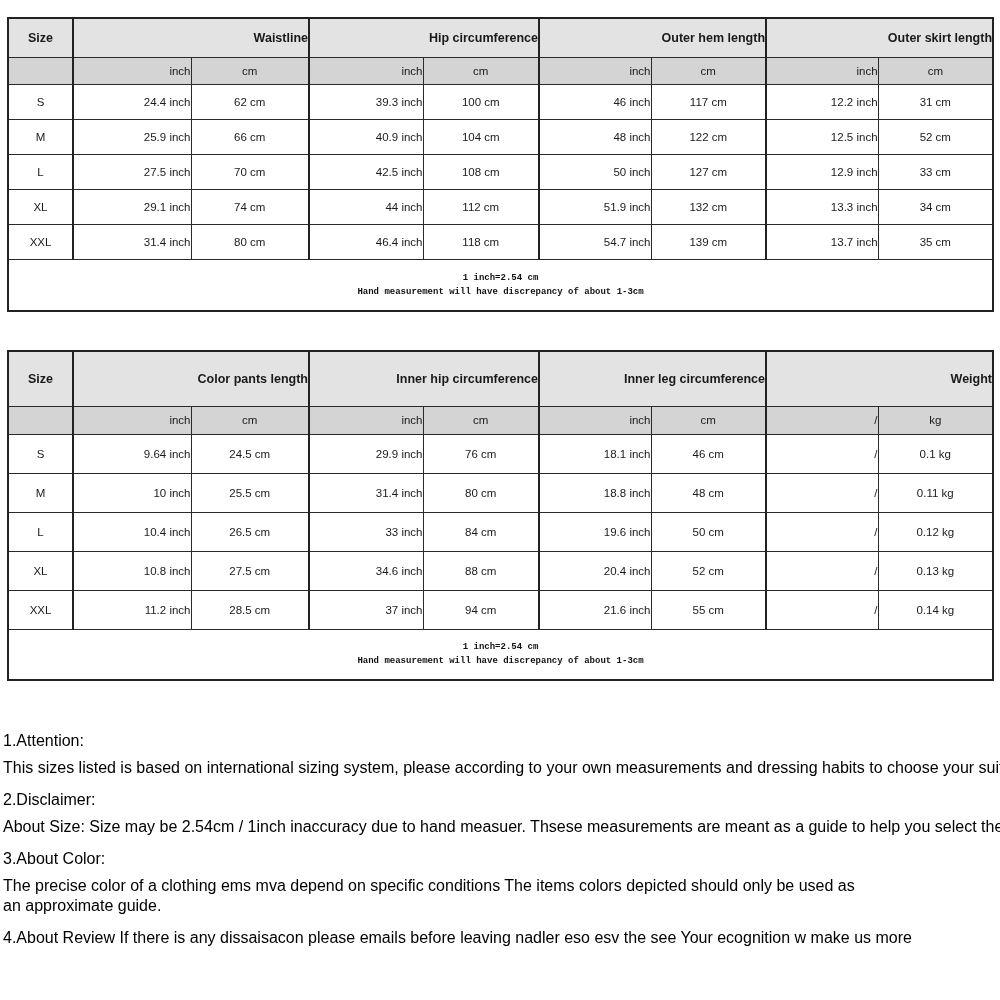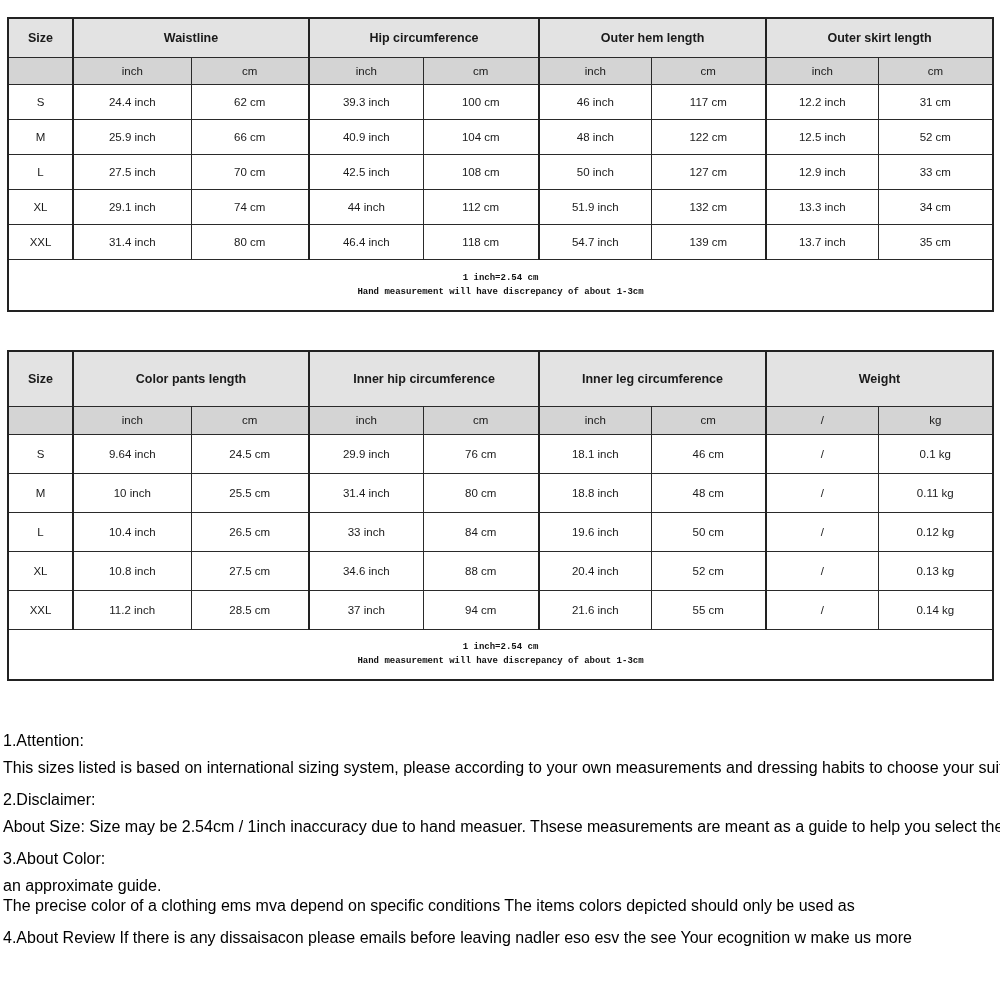--- a/index.html
+++ b/index.html
@@ -2,21 +2,21 @@
 <html><head>
 <meta charset="utf-8">
 <style>
   * { margin:0; padding:0; box-sizing:border-box; }
   html,body { width:1000px; height:1000px; background:#fff; overflow:hidden;
               font-family:"Liberation Sans", sans-serif; color:#1a1a1a; }
   table.size-table { border-collapse:collapse; width:985px; margin-left:7px;
                      table-layout:fixed; border:2px solid #222; background:#a3a3a3; }
   .size-table th, .size-table td { border:1px solid #2a2a2a; text-align:center;
                      vertical-align:middle; background:#fff; overflow:hidden; }
-  .size-table .gs { border-left:2px solid #222; }
+  .size-table .gs { border-left:2px solid #222;text-align:right; }
   .size-table tr.mh th { background:#e3e3e3; font-size:12.5px; font-weight:bold; }
   .size-table tr.sh td { background:#d4d4d4; font-size:11.5px; font-weight:normal; }
   .size-table tbody td { font-size:11.5px; }
   .t1 { margin-top:17px; }
   .t1 tr.mh th { height:39px; }
   .t1 tr.sh td { height:27px; }
   .t1 tbody td { height:35px; }
   .t1 .fnote-cell { height:52px; }
   .t2 { margin-top:38px; }
   .t2 tr.mh th { height:55px; }
@@ -236,19 +236,19 @@
   <div class="note">
     <div class="line head">1.Attention:</div>
     <div class="line">This sizes listed is based on international sizing system, please according to your own measurements and dressing habits to choose your suitable size.</div>
   </div>
   <div class="note">
     <div class="line head">2.Disclaimer:</div>
     <div class="line">About Size: Size may be 2.54cm / 1inch inaccuracy due to hand measuer. Thsese measurements are meant as a guide to help you select the correct size.</div>
   </div>
   <div class="note">
     <div class="line head">3.About Color:</div>
+    <div class="line">The precise color of a clothing ems mva depend on specific conditions The items colors depicted should only be used as</div>
     <div class="line">an approximate guide.</div>
-    <div class="line">The precise color of a clothing ems mva depend on specific conditions The items colors depicted should only be used as</div>
   </div>
   <div class="note">
     <div class="line">4.About Review If there is any dissaisacon please emails before leaving nadler eso esv the see Your ecognition w make us more</div>
   </div>
 </div>
 
 </body></html>

